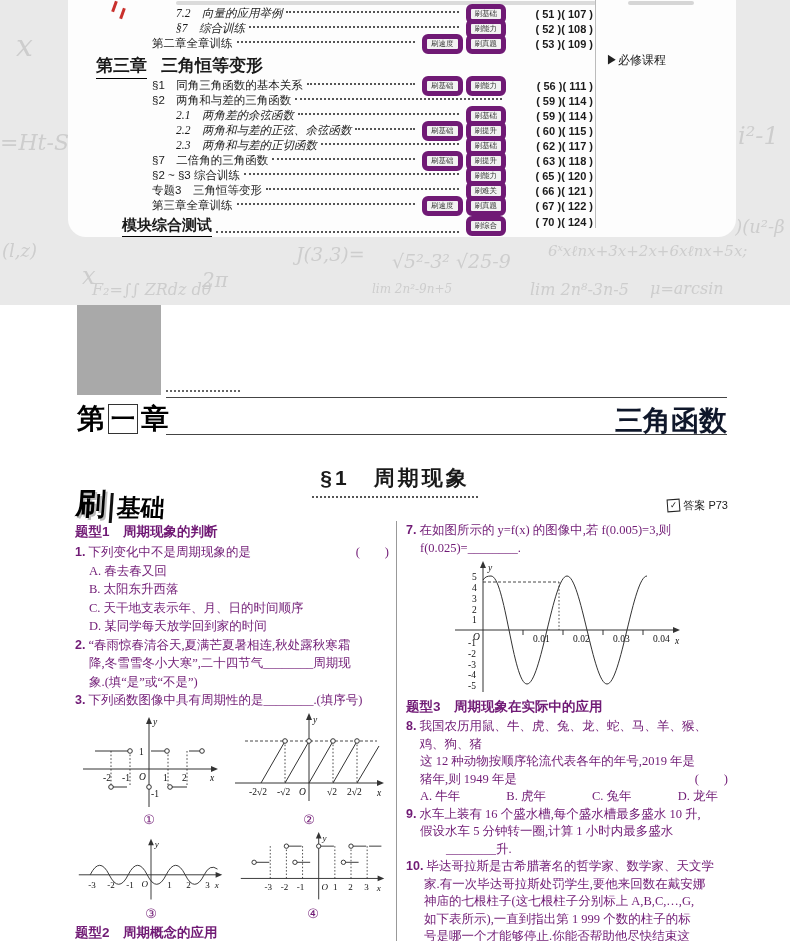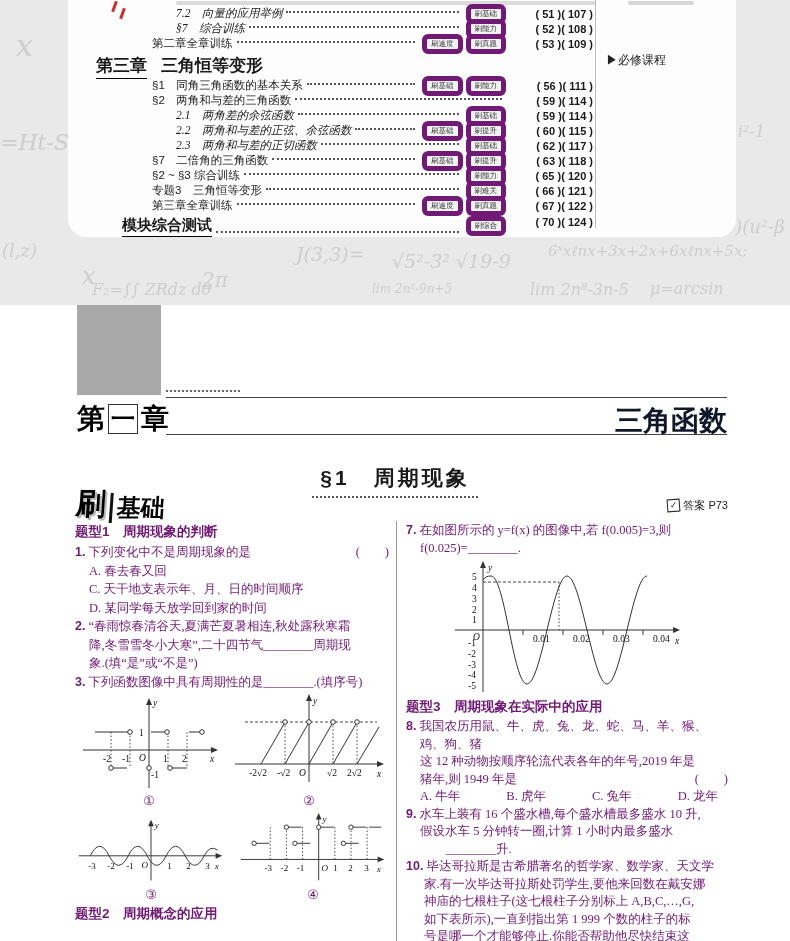--- a/index.html
+++ b/index.html
@@ -82,25 +82,25 @@
 </head>
 <body>
 
 <div class="page">
 
   <div class="deco">
     <span class="frm" style="left:16px;top:28px;font-size:30px;">x</span>
     <span class="frm" style="left:0px;top:130px;font-size:22px;">=Ht-S²;</span>
     <span class="frm" style="left:82px;top:262px;font-size:24px;">x</span>
     <span class="frm" style="left:2px;top:240px;font-size:18px;">(l,z)</span>
-    <span class="frm" style="left:738px;top:122px;font-size:16px;">i²-1</span>
+    <span class="frm" style="left:738px;top:122px;font-size:24px;">i²-1</span>
     <span class="frm" style="left:728px;top:216px;font-size:18px;">²)(u²-β</span>
     <span class="frm" style="left:202px;top:268px;font-size:20px;">2π</span>
     <span class="frm" style="left:296px;top:243px;font-size:19px;">J(3,3)=</span>
-    <span class="frm" style="left:392px;top:250px;font-size:19px;">√5²-3²   √19-9</span>
+    <span class="frm" style="left:392px;top:250px;font-size:19px;">√5²-3²   √25-9</span>
     <span class="frm" style="left:548px;top:242px;font-size:15px;">6ˣxℓnx+3x+2x+6xℓnx+5x;</span>
     <span class="frm" style="left:92px;top:280px;font-size:16px;">F₂=∫∫ ZRdz dθ</span>
     <span class="frm" style="left:372px;top:282px;font-size:12px;">lim 2n²-9n+5</span>
     <span class="frm" style="left:530px;top:280px;font-size:16px;">lim 2n⁸-3n-5</span>
     <span class="frm" style="left:650px;top:279px;font-size:16px;">μ=arcsin</span>
 
     <div class="toc-card">
       <div class="sliver"></div>
       <div class="sliver2"></div>
       <div class="card-divider"></div>
@@ -231,20 +231,21 @@
 
   <div class="col col-left">
     <div class="ttype">题型1　周期现象的判断</div>
     <div class="qline">
       <span class="qn">1.</span>
       <span>下列变化中不是周期现象的是</span>
       <span class="sb"></span>
       <span class="brkt">(　　)</span>
     </div>
     <div class="opt">A. 春去春又回</div>
+    <div class="opt">B. 太阳东升西落</div>
     <div class="opt">C. 天干地支表示年、月、日的时间顺序</div>
     <div class="opt">D. 某同学每天放学回到家的时间</div>
     <div class="qline">
       <span class="qn">2.</span>
       <span>“春雨惊春清谷天,夏满芒夏暑相连,秋处露秋寒霜</span>
     </div>
     <div class="cont">降,冬雪雪冬小大寒”,二十四节气________周期现</div>
     <div class="cont">象.(填“是”或“不是”)</div>
     <div class="qline">
       <span class="qn">3.</span>

